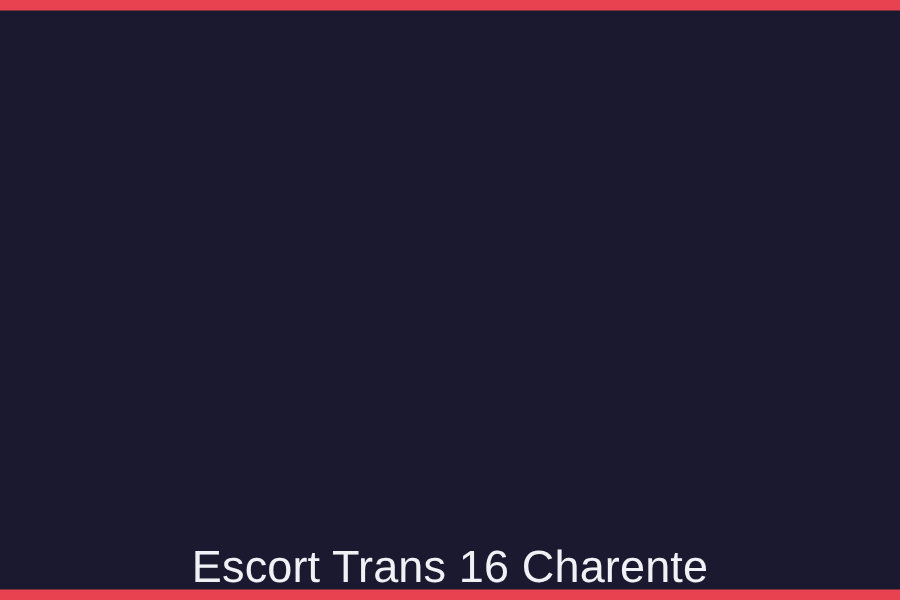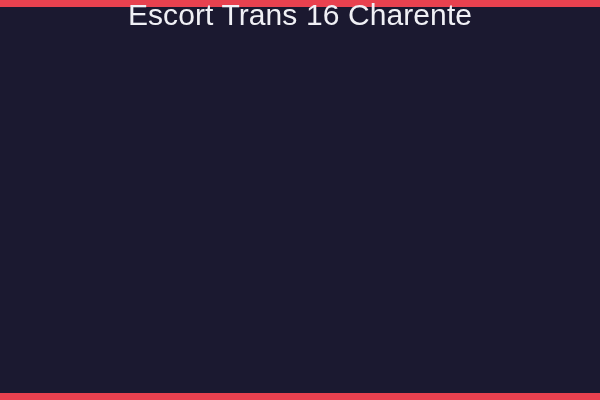--- a/index.html
+++ b/index.html
@@ -14,21 +14,21 @@
     font-family: "Liberation Sans", sans-serif;
     background: #1b1930;
   }
 
   .banner {
     position: relative;
     width: 600px;
     height: 400px;
     background: #1b1930;
     display: flex;
-    align-items: flex-start;
+    align-items: flex-end;
     justify-content: center;
     box-sizing: border-box;
   }
 
   .accent-bar {
     position: absolute;
     left: 0;
     width: 600px;
     height: 7px;
     background: #e8414f;

